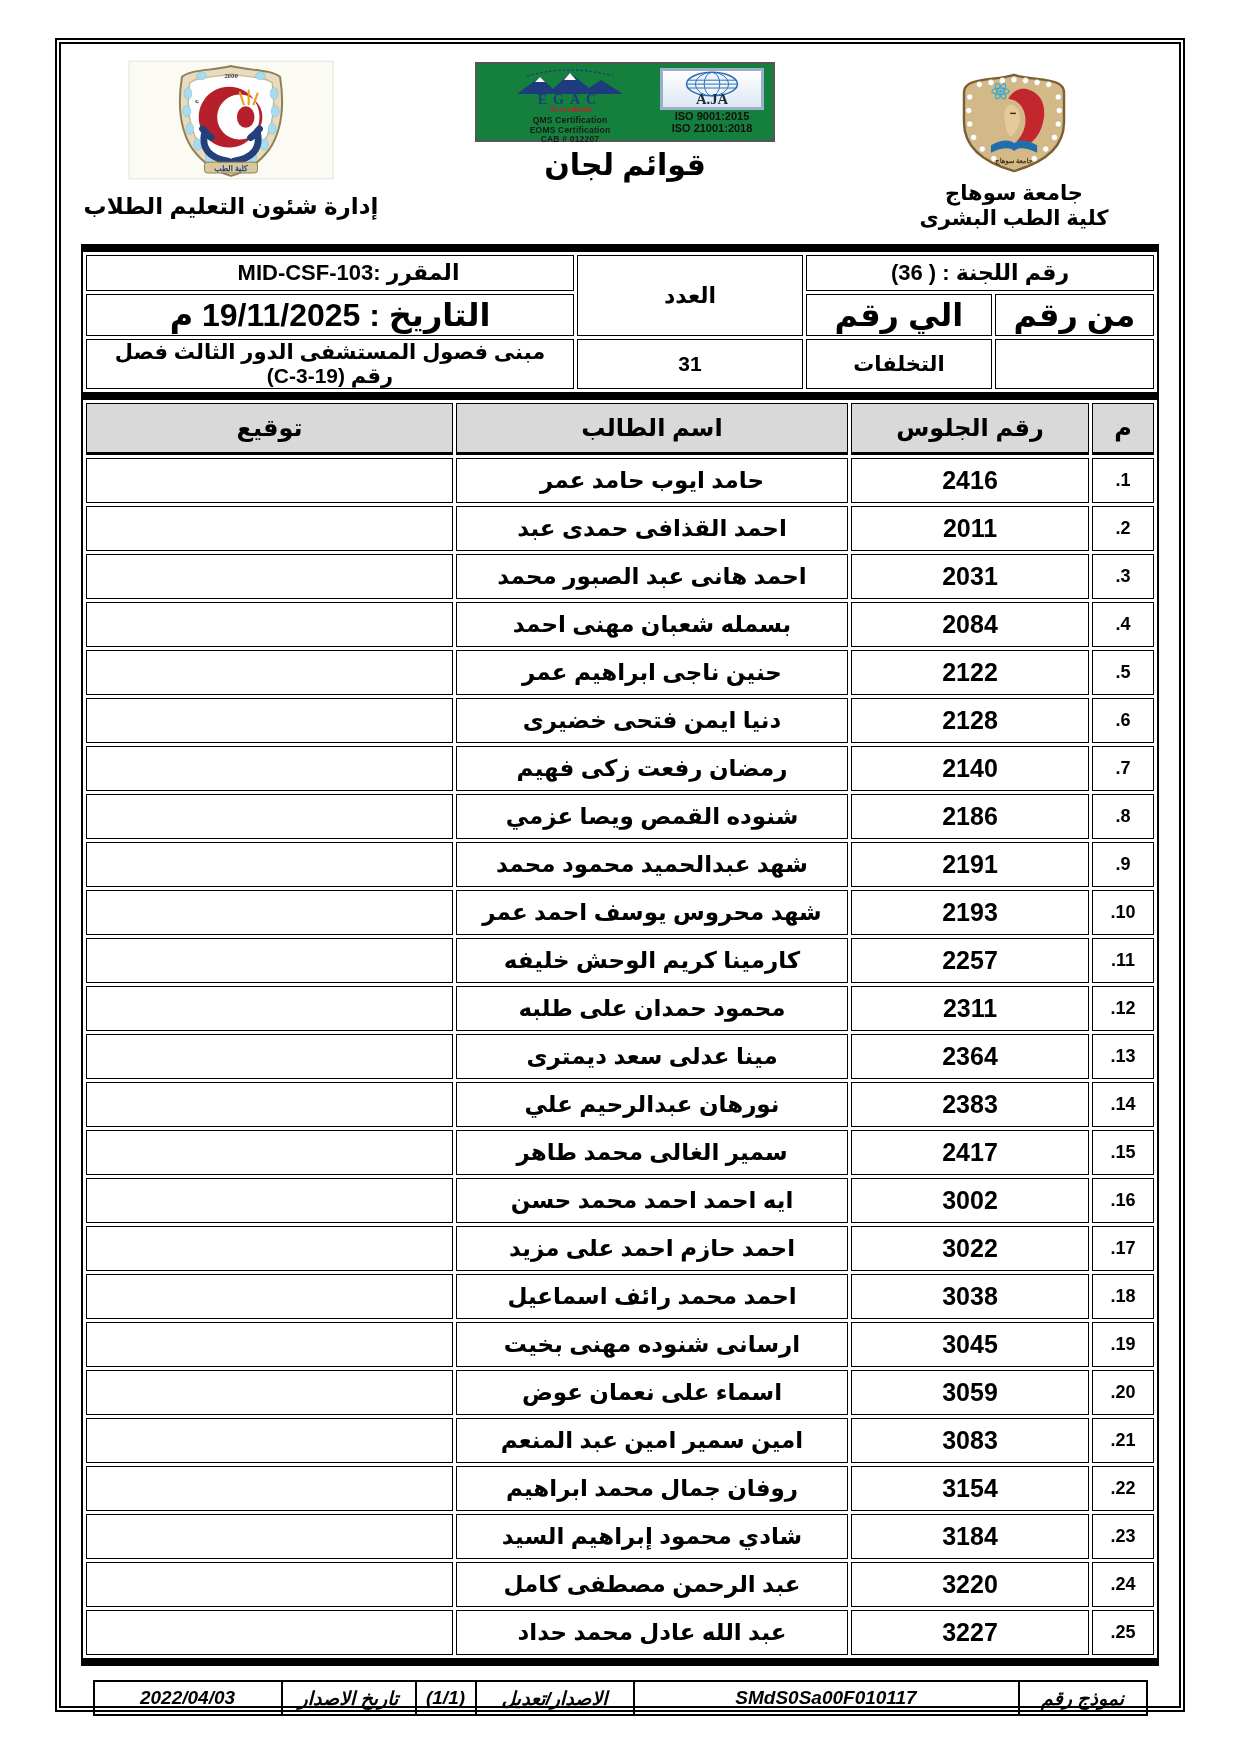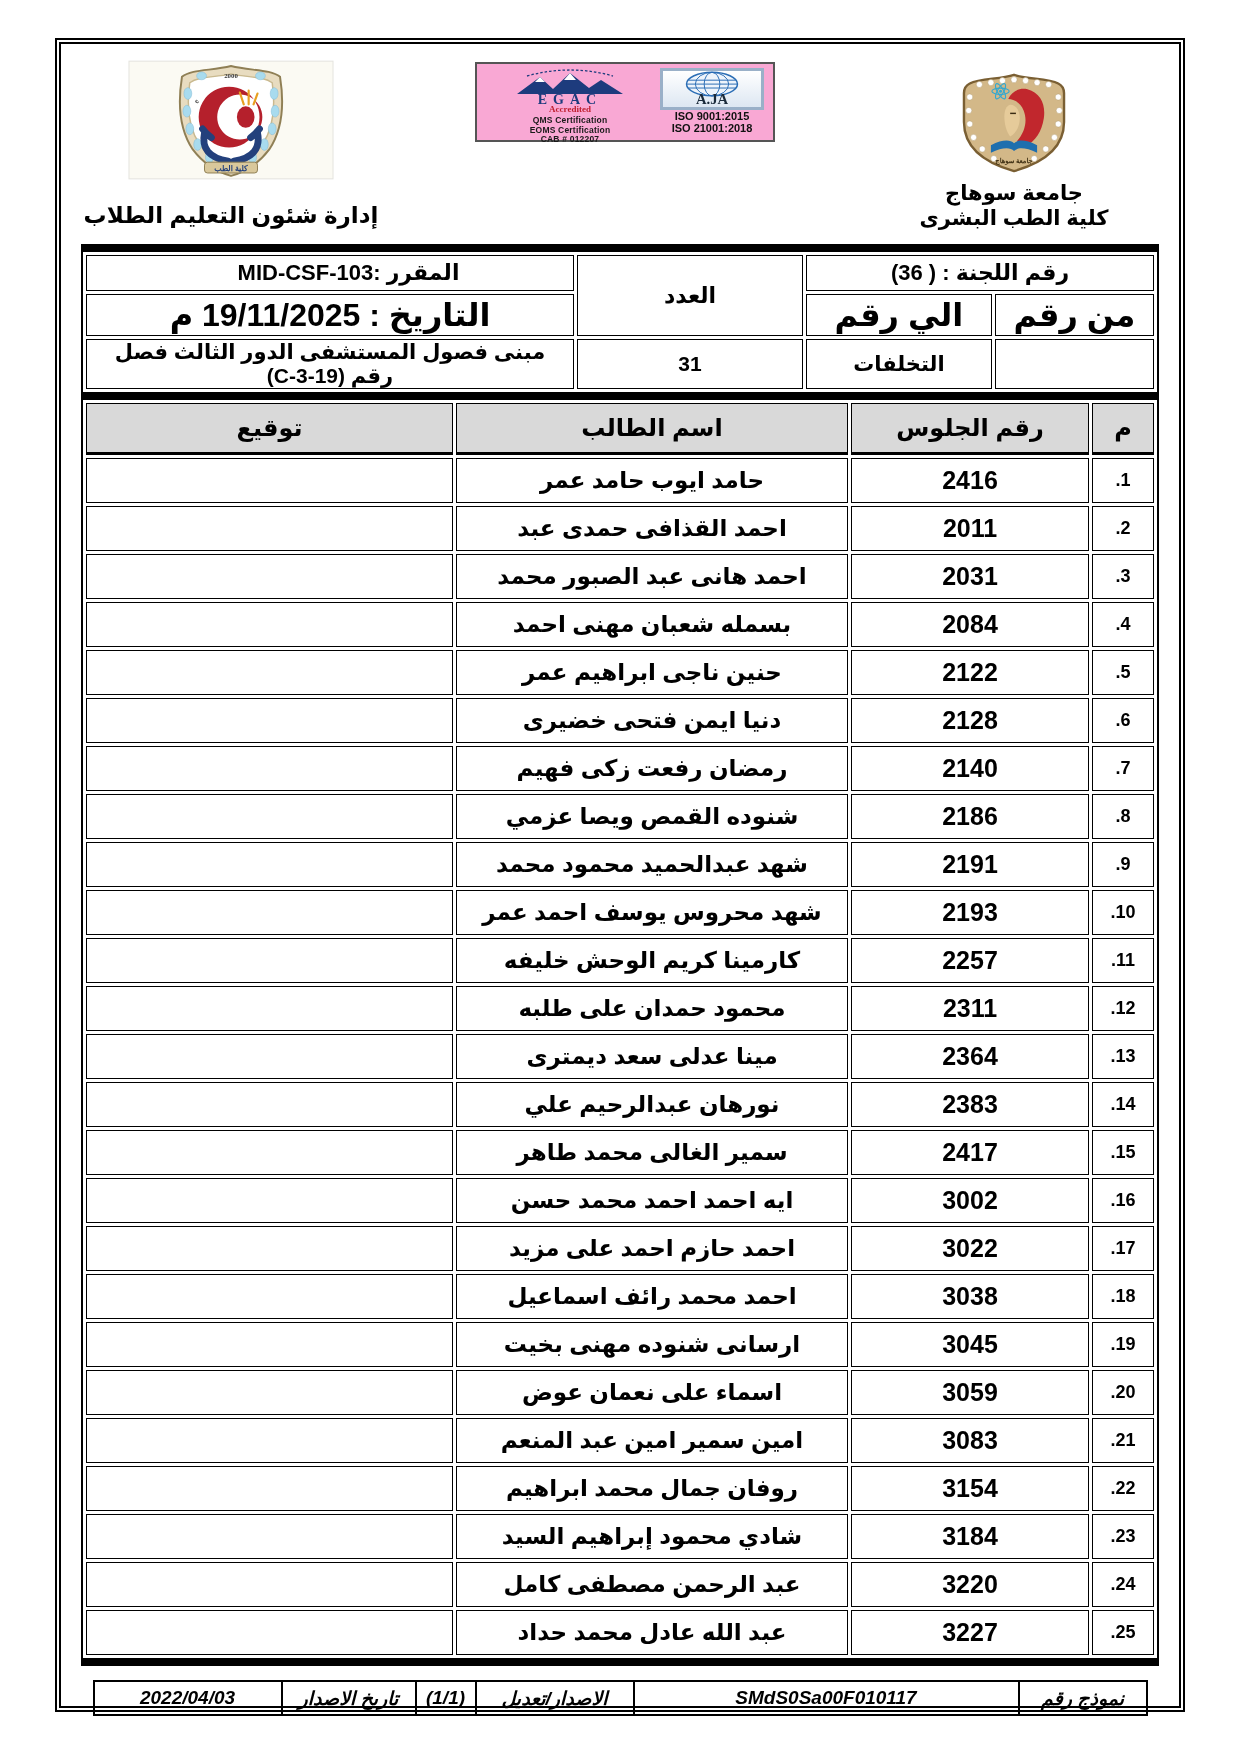--- a/index.html
+++ b/index.html
@@ -13,23 +13,23 @@
     border:6px double #000; box-sizing:border-box; padding:16px 20px 0 20px;
   }
   
   .hdr{display:flex; height:184px; align-items:flex-start;}
   .h-right{width:290px; text-align:center;}
   .h-right svg{margin-top:12px;}
   .h-right .cap1{font-size:21px; line-height:25px; margin-top:2px;}
   .h-right .cap2{font-size:21px; line-height:25px;}
   .h-center{flex:1; text-align:center;}
   .h-left{width:300px; text-align:center;}
-  .h-left .cap{font-size:23px; margin-top:18px;}
+  .h-left .cap{font-size:23px; margin-top:9px;}
   .cert-box{
-    width:300px; margin:2px auto 0; border:2px solid #555; background:#f9a8d4;
+    width:300px; margin:2px auto 0; border:2px solid #555; background:#15803d;
     display:flex; align-items:flex-start; padding:4px 6px; box-sizing:border-box; 
     direction:ltr; height:80px;
   }
   .egac-col{flex:1; text-align:center;}
   .egac-lines div{font-size:8.5px; line-height:9.5px; color:#1a1a1a; letter-spacing:.2px;}
   .aja-col{width:110px; text-align:center;}
   .aja-box{
     width:104px; height:42px; border:3px solid #9ab0c8; box-sizing:border-box;
     background:linear-gradient(#ffffff,#dde7f2); margin:0 auto;
   }
@@ -141,20 +141,21 @@
                 <path d="M26,9 L74,9 M24,13 L76,13 M26,17 L74,17" stroke="#2a6db5" stroke-width="1"></path>
                 <text x="50" y="33" text-anchor="middle" font-size="15" font-weight="bold" fill="#1a2a3a">A.JA</text>
               </svg>
             </div>
             <div class="iso-lines">
               <div>ISO 9001:2015</div>
               <div>ISO 21001:2018</div>
             </div>
           </div>
         </div>
+        <div class="doc-title">قوائم لجان</div>
       </div>
 
       <div class="h-left">
         <svg width="206" height="120" viewBox="0 0 210 122">
           <rect x="1" y="1" width="208" height="120" fill="#fbfaf3" stroke="#e3e3de" stroke-width="1"></rect>
           <g transform="translate(105,60)">
             <path d="M0,-54 C20,-49 40,-51 50,-43 C54,-18 53,10 39,31 C27,47 14,54 0,58 C-14,54 -27,47 -39,31 C-53,10 -54,-18 -50,-43 C-40,-51 -20,-49 0,-54 Z" fill="#e8dcc0" stroke="#8f7f55" stroke-width="2"></path>
             <path d="M0,-46 C17,-42 33,-44 42,-37 C45,-16 44,8 32,26 C22,40 12,46 0,50 C-12,46 -22,40 -32,26 C-44,8 -45,-16 -42,-37 C-33,-44 -17,-42 0,-46 Z" fill="#fff" stroke="#c9b98f" stroke-width="1.5"></path>
             <g fill="#a8dbee" stroke="#7fb9d6" stroke-width="0.5">
               <ellipse cx="-44" cy="-26" rx="4" ry="6"></ellipse>

